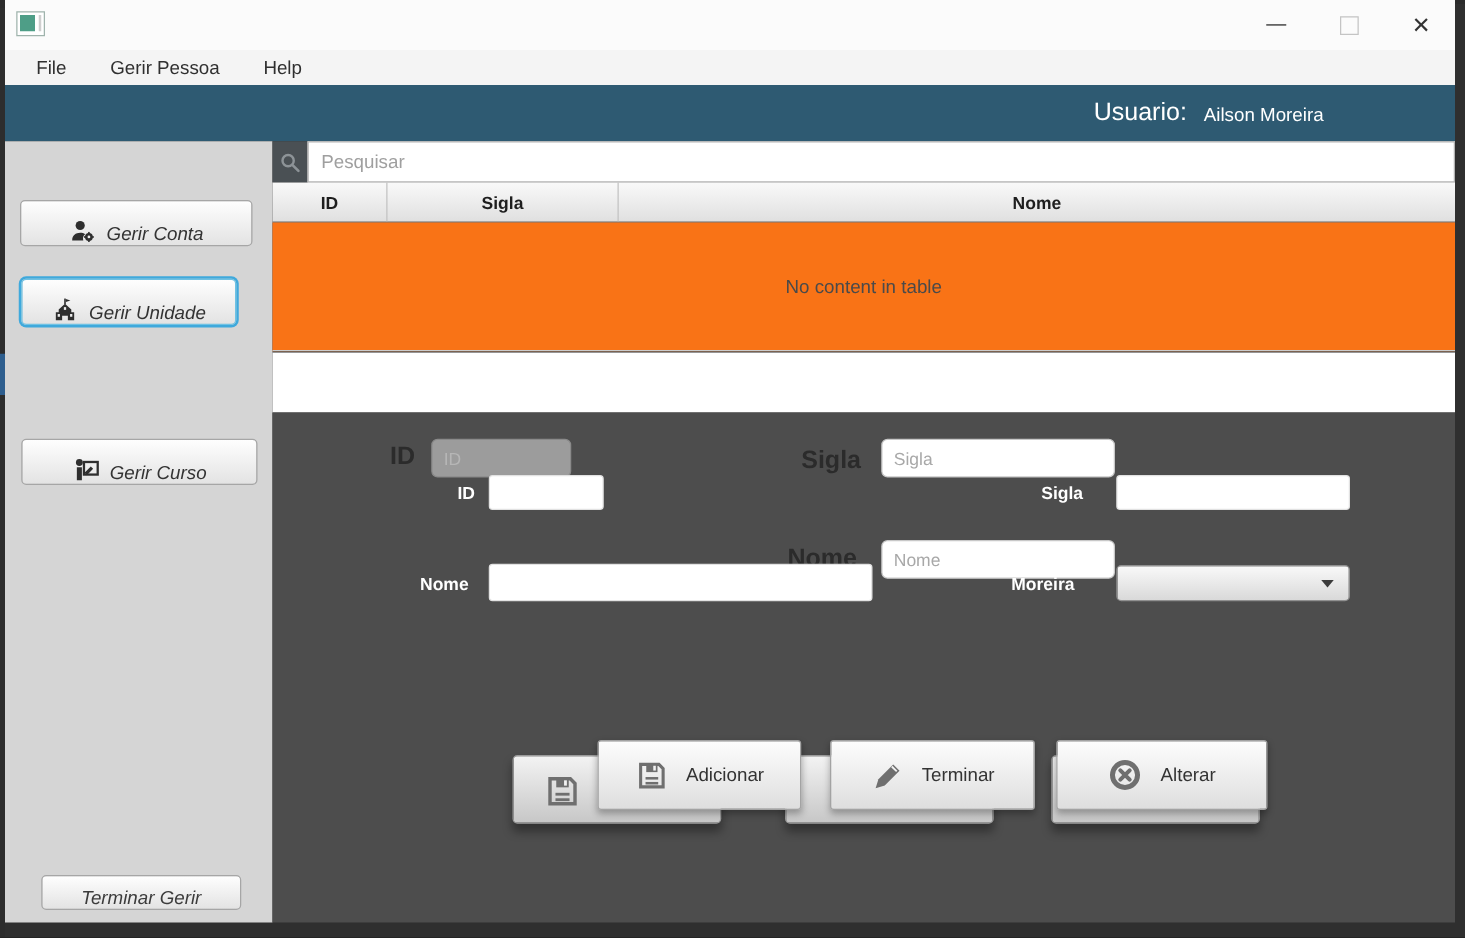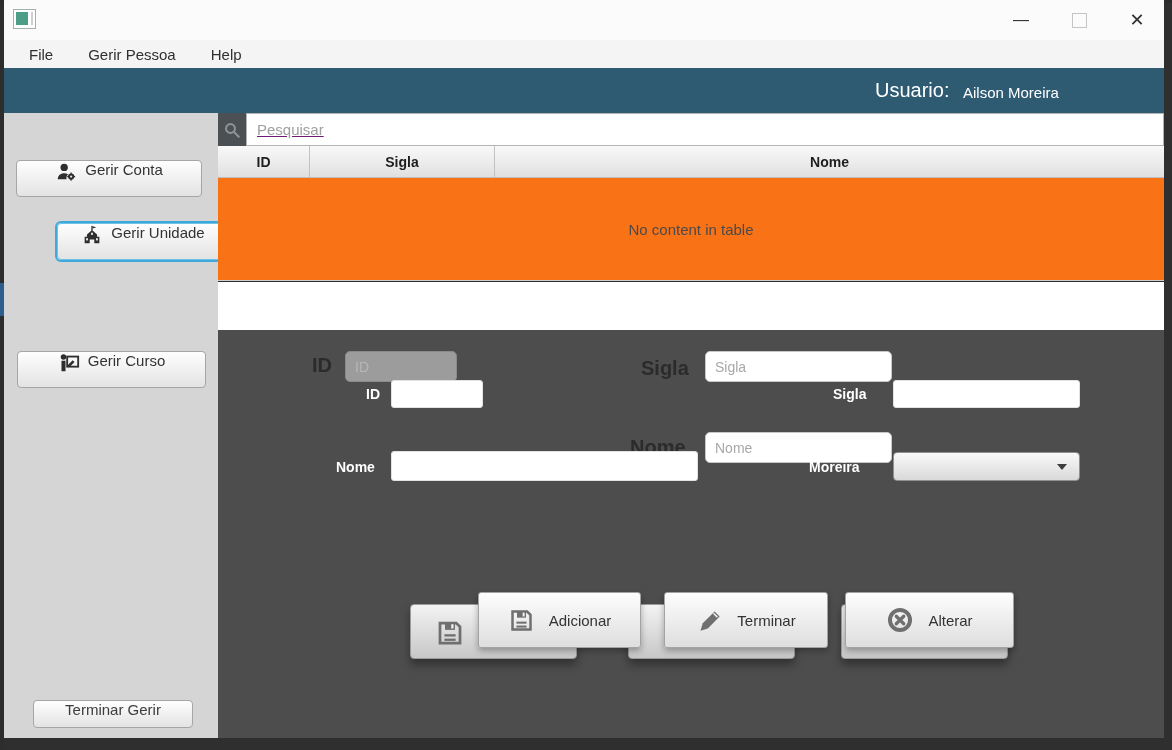--- a/index.html
+++ b/index.html
@@ -30,36 +30,36 @@
   .menu-item{padding:0 11px;font-size:15px;color:#2f2f2f;height:28px;display:flex;align-items:center;}
   .menu-item + .menu-item{margin-left:13px;}
 
   
   .header{left:4px;top:68px;width:1160px;height:45px;background:#2e5a72;}
   .user-label{left:871px;top:11px;color:#fff;font-size:20px;}
   .user-name{left:959px;top:16px;color:#fff;font-size:15px;}
 
   
   .sidebar{left:4px;top:113px;width:214px;height:625px;background:#d5d5d5;}
-  .sbtn{position:absolute;display:flex;align-items:flex-start;justify-content:center;gap:8px;
+  .sbtn{position:absolute;display:flex;align-items:flex-end;justify-content:center;gap:8px;
         background:linear-gradient(#fefefe,#e3e3e3);border:1px solid #a6a6a6;border-radius:4px;
-        font-size:15px;color:#333;box-sizing:border-box;cursor:default;}
+        font-size:15px;color:#333;box-sizing:border-box;cursor:default;font-style:italic;}
   .sbtn svg{flex:0 0 auto;}
   .sbtn.selected{border:1px solid #6fc2e4;box-shadow:0 0 0 2px #3fa9dc;}
   .sb-conta{left:12px;top:47px;width:186px;height:37px;}
-  .sb-unidade{left:13px;top:110px;width:172px;height:37px;margin-left:40px;}
+  .sb-unidade{left:13px;top:110px;width:172px;height:37px;}
   .sb-disciplina{left:13px;top:173px;width:188px;height:36px;}
   .sb-curso{left:13px;top:238px;width:189px;height:37px;}
   .sb-logout{left:29px;top:587px;width:160px;height:28px;font-size:15px;color:#3c3c3c;}
 
   
   .search-iconbox{left:218px;top:113px;width:28px;height:33px;background:#4a5054;display:flex;
                   align-items:center;justify-content:center;}
   .search-input{left:246px;top:113px;width:918px;height:33px;box-sizing:border-box;border:1px solid #b3b3b3;
-                padding:0 10px;font-size:15px;color:#701a75;font-family:"Liberation Sans",sans-serif;outline:none;text-decoration:underline;}
+                padding:0 10px;font-size:15px;color:#701a75;font-family:"Liberation Sans",sans-serif;outline:none;}
   .search-input::placeholder{color:#9f9f9f;}
   .thead{left:218px;top:146px;width:946px;height:32px;display:flex;
          background:linear-gradient(#f9f9f9,#e0e0e0);border-bottom:1px solid #bdbdbd;box-sizing:border-box;}
   .th{display:flex;align-items:center;justify-content:center;font-size:14px;font-weight:bold;color:#1e1e1e;
       box-sizing:border-box;}
   .th-id{width:92px;border-right:1px solid #c2c2c2;}
   .th-sigla{width:185px;border-right:1px solid #c2c2c2;}
   .th-nome{flex:1;}
   .tbody{left:218px;top:178px;width:946px;height:103px;background:#f97316;border-bottom:1px solid #cccccc;
          display:flex;align-items:center;justify-content:center;box-sizing:border-box;}

